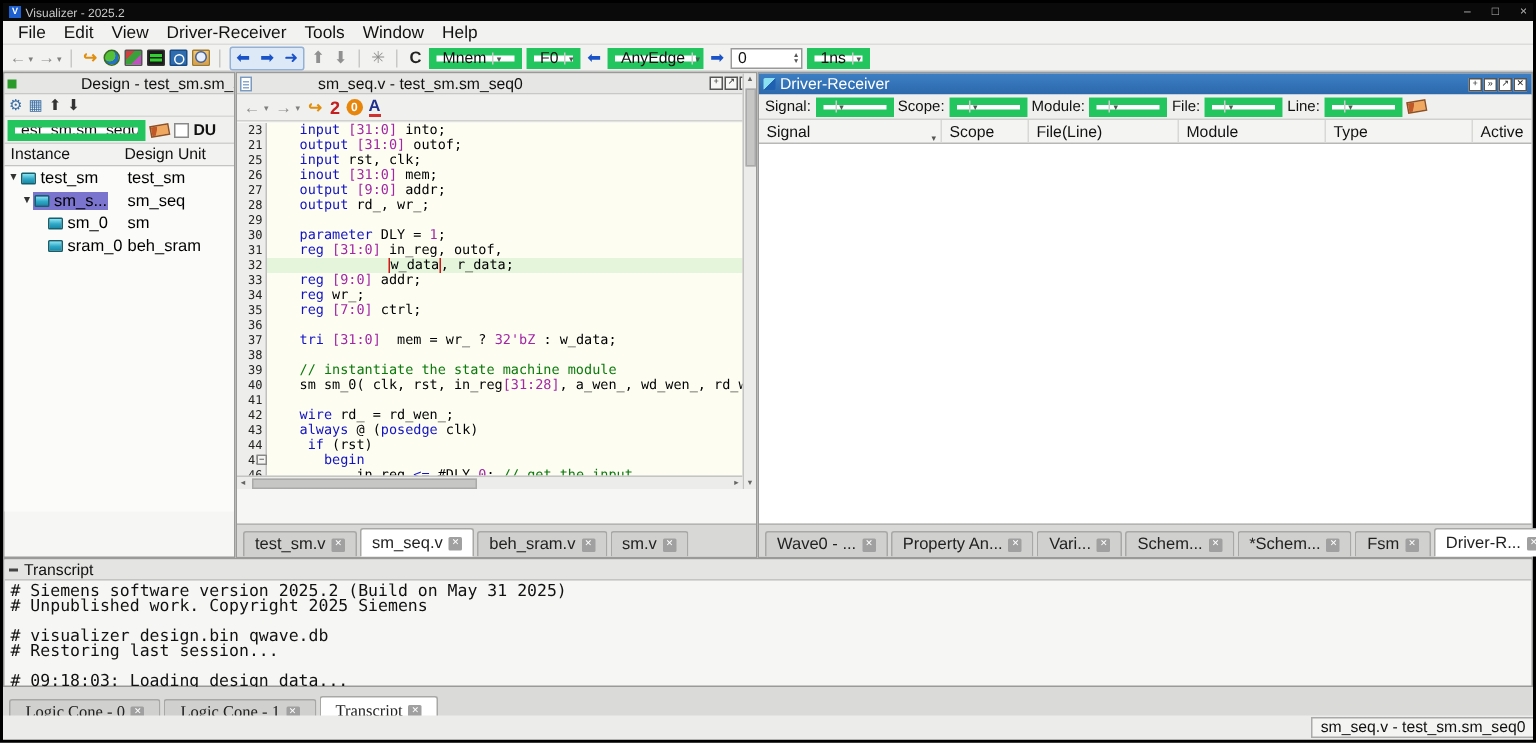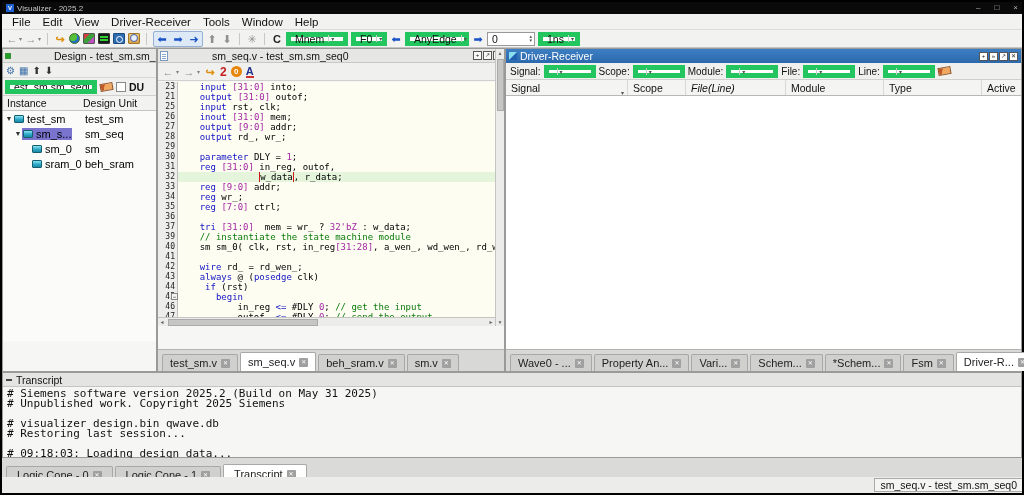--- a/index.html
+++ b/index.html
@@ -113,21 +113,21 @@
   .dr-body { position:absolute; left:0; right:0; top:47px; bottom:22px; background:#fff; }
   .sort-mark { font-size:6px; color:#555; float:right; margin:5px 3px 0 0; }
 
   
   #transcript { position:absolute; left:0; top:370px; width:100%; height:86px; border:1px solid #9a9a98; background:#f6f6f4; }
   .t-header { height:14px; background:#e4e4e2; border-bottom:1px solid #c4c4c2; display:flex; align-items:center; padding:0 3px; font-size:10.5px; color:#111; }
   .t-dash { width:6px; height:2px; background:#444; margin-right:4px; }
   .t-body { padding:2px 4px; font-family:"DejaVu Sans Mono",monospace; font-size:11px; line-height:10px; color:#111; white-space:pre; }
 
   
-  #bottom-tabs { position:absolute; left:0; top:456px; width:100%; height:26px; background:#dadad8; border-bottom:1px solid #b8b8b6; display:flex; align-items:flex-end; padding:0 4px; gap:2px; }
+  #bottom-tabs { position:absolute; left:0; top:456px; width:100%; height:26px; background:#dadad8; border-bottom:1px solid #b8b8b6; display:flex; align-items:flex-end; padding:0 4px; gap:2px;font-family:Liberation Serif, serif; }
   #bottom-tabs .tab { padding:0 10px; }
   #statusbar { position:absolute; left:0; top:475px; width:100%; height:16px; background:#ececea; display:flex; align-items:center; justify-content:flex-end; }
   #status-context { border:1px solid #aaa; border-right:none; background:#f4f4f2; font-size:10.5px; color:#111; padding:0 5px; height:14px; line-height:13px; }
 </style>
 </head>
 <body>
 
 <div id="window">
 
   <div id="titlebar">
@@ -344,20 +344,24 @@
           </div>
           <div class="cl">
             <span class="ln">36</span>
             <span class="ct"> </span>
           </div>
           <div class="cl">
             <span class="ln">37</span>
             <span class="ct"><span>    </span><span class="seg-k">tri</span><span> </span><span class="seg-r">[31:0]</span><span>  mem = wr_ ? </span><span class="seg-r">32'bZ</span><span> : w_data;</span></span>
           </div>
           <div class="cl">
+            <span class="ln">38</span>
+            <span class="ct"> </span>
+          </div>
+          <div class="cl">
             <span class="ln">39</span>
             <span class="ct"><span>    </span><span class="seg-c">// instantiate the state machine module</span></span>
           </div>
           <div class="cl">
             <span class="ln">40</span>
             <span class="ct"><span>    sm sm_0( clk, rst, in_reg</span><span class="seg-r">[31:28]</span><span>, a_wen_, wd_wen_, rd_wen_,</span></span>
           </div>
           <div class="cl">
             <span class="ln">41</span>
             <span class="ct"> </span>
@@ -452,21 +456,21 @@
           <span>Line:</span>
           <span class="combo">
             <span></span>
             <span class="arrow">▾</span>
           </span>
           <span class="eraser"></span>
         </div>
       <div class="dr-cols" id="dr-cols">
           <div class="dr-col" style="width: 122px;">Signal<span class="sort-mark">▾</span></div>
           <div class="dr-col" style="width: 58px;">Scope</div>
-          <div class="dr-col" style="width: 100px; font-style: italic;">File(Line)</div>
+          <div class="dr-col" style="width: 100px;">File(Line)</div>
           <div class="dr-col" style="width: 98px;">Module</div>
           <div class="dr-col" style="width: 98px;">Type</div>
           <div class="dr-col" style="width: 60px;">Active</div>
         </div>
       <div class="dr-body"></div>
       <div class="tabbar" id="dr-tabs">
           <div class="tab">
             <span class="tab-label">Wave0 - ...</span>
             <span class="tab-close">✕</span>
           </div>

